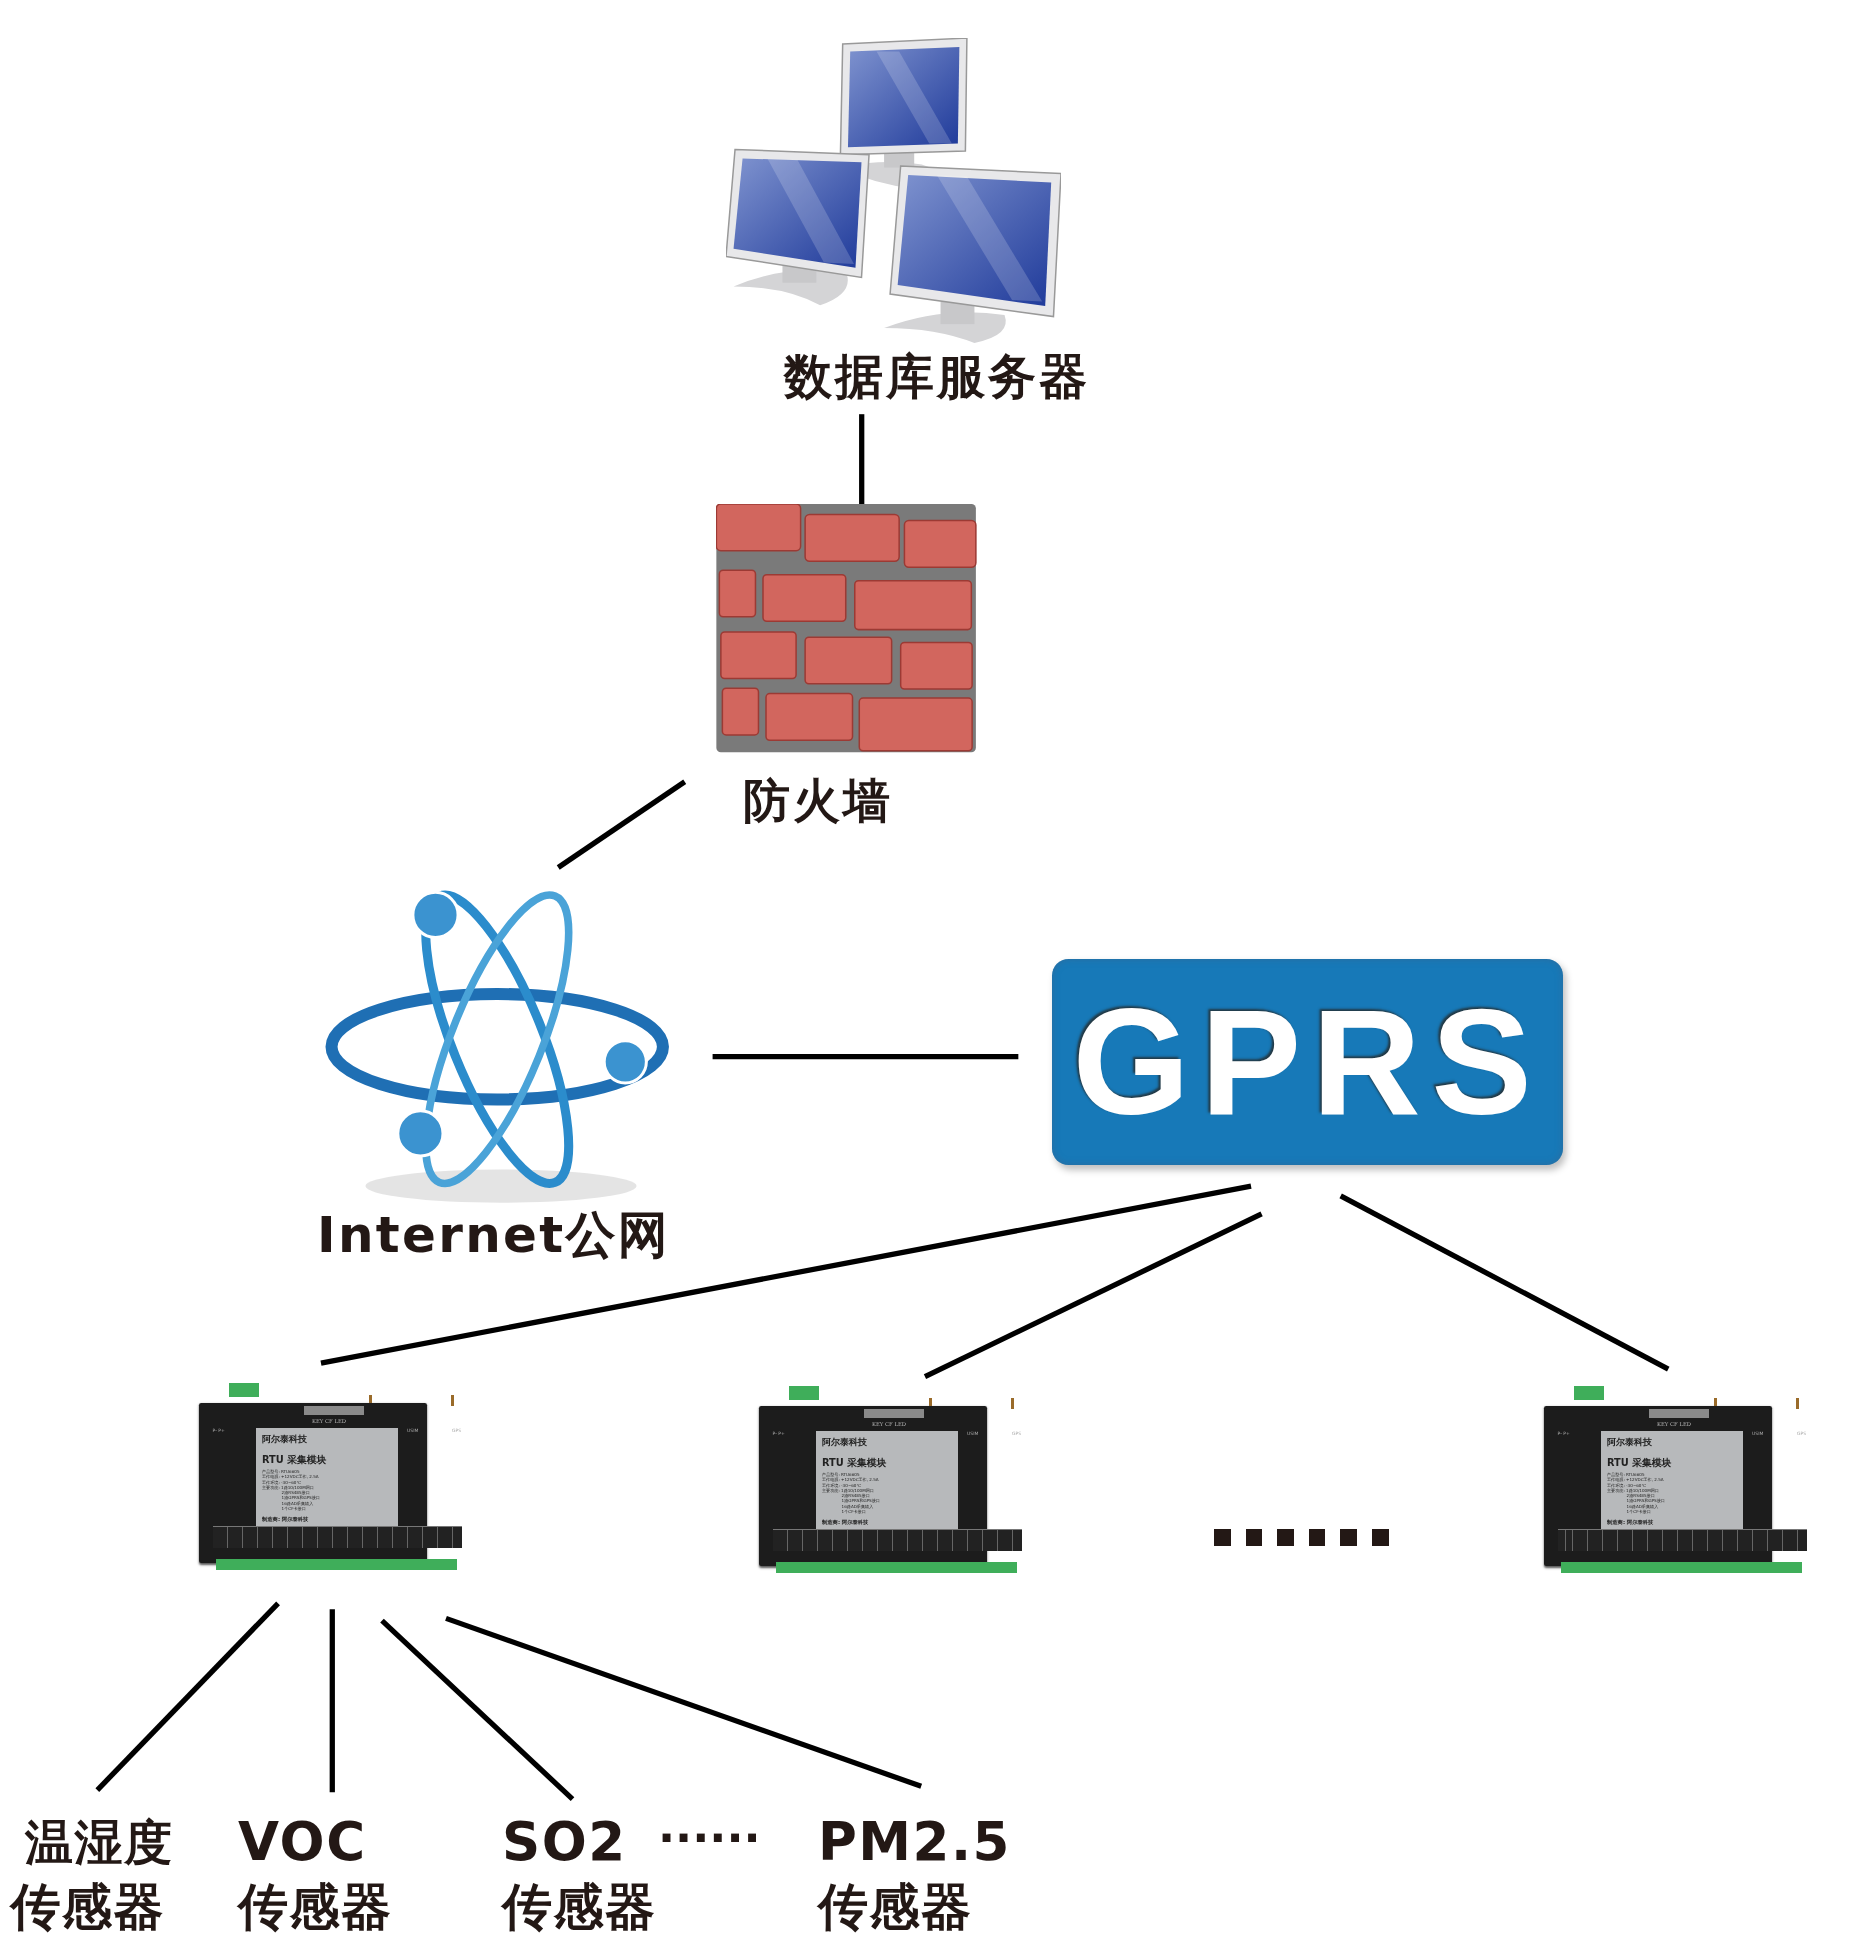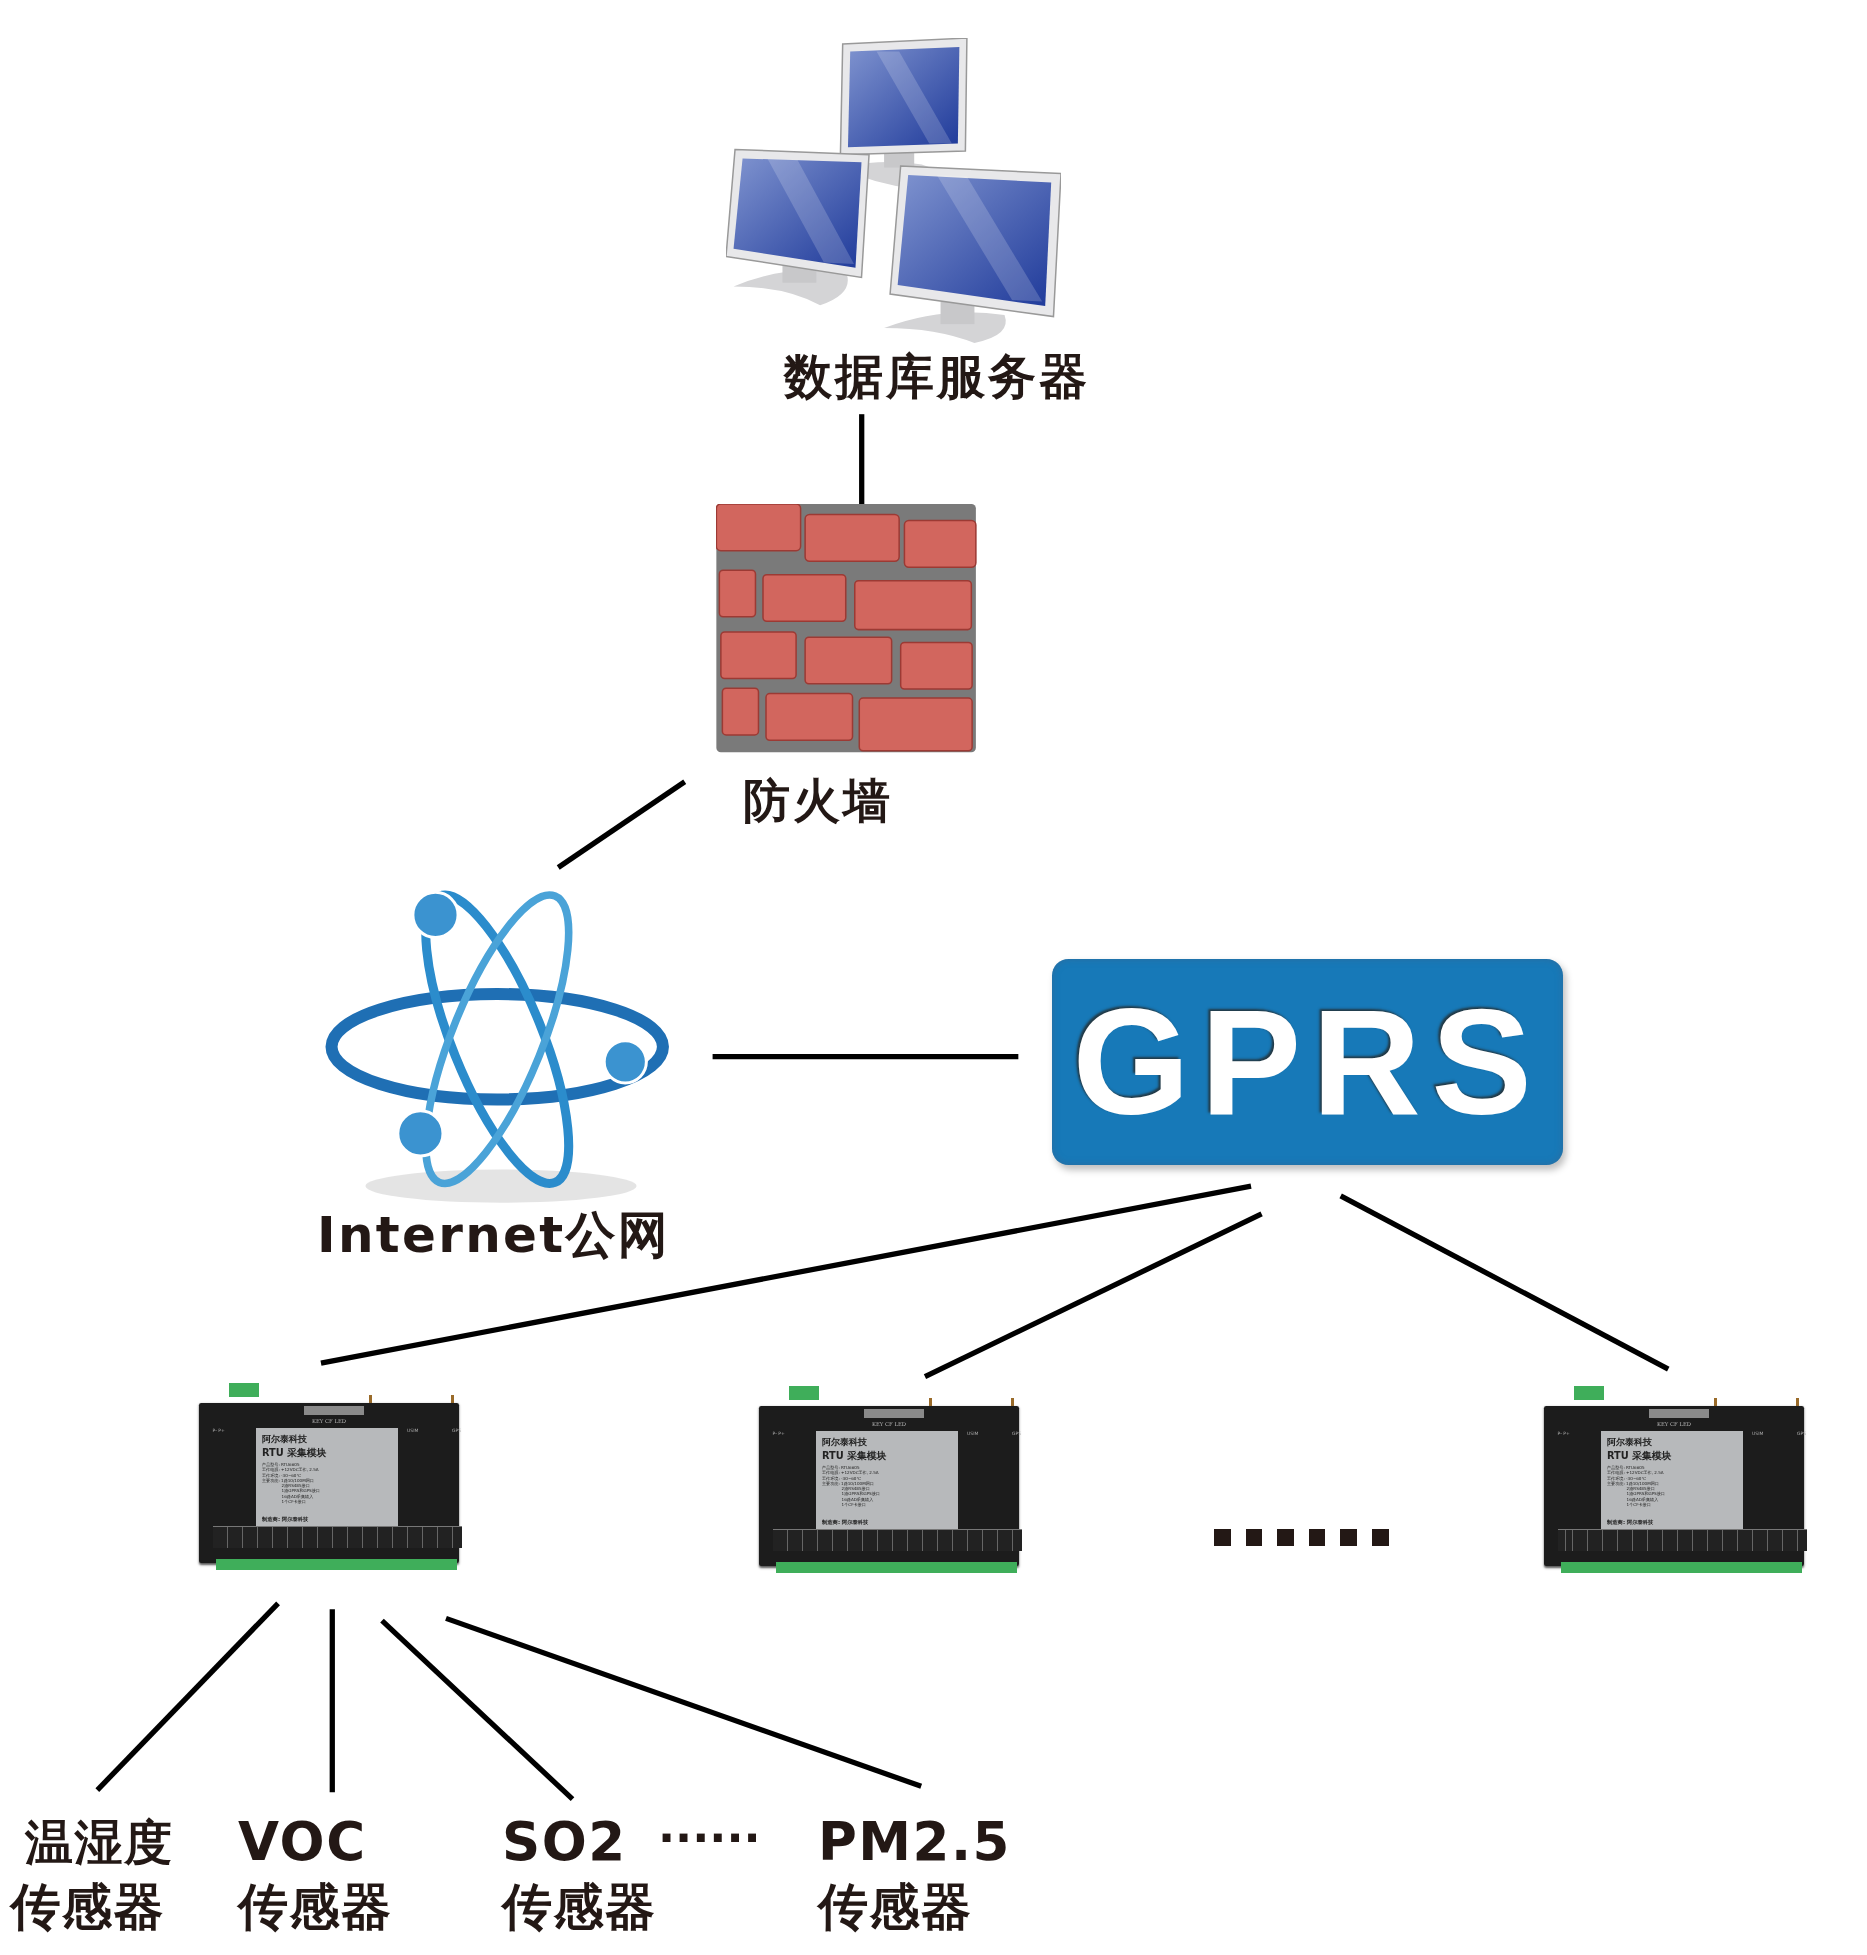--- a/index.html
+++ b/index.html
@@ -6,25 +6,25 @@
   body{width:1868px;height:1955px;position:relative;overflow:hidden;font-family:"DejaVu Sans",sans-serif;}
   .abs{position:absolute;}
   svg.lines{position:absolute;left:0;top:0;}
   .label{position:absolute;font-weight:bold;color:#231815;white-space:nowrap;letter-spacing:3px;}
   .gprs{position:absolute;left:1052px;top:959px;width:511px;height:206px;border-radius:16.6px;
         background:#1779b8;box-shadow:0 0 7.5px rgba(60,100,140,.6) inset,3px 4.5px 7.5px rgba(0,0,0,.25);
         display:flex;align-items:center;justify-content:center;}
   .gprs span{font-family:"Liberation Sans",sans-serif;font-weight:bold;font-size:151px;color:#fff;letter-spacing:10.5px;
         text-shadow:-2.3px -2.3px 2.3px rgba(40,30,20,.7);}
   .device{position:absolute;width:274px;height:188px;}
-  .dev-body{position:absolute;left:0;top:19.6px;width:260px;height:160px;background:#1c1c1c;border-radius:2.3px;box-shadow:0 1.5px 2.3px #555;}
+  .dev-body{position:absolute;left:0;top:19.6px;width:228px;height:160px;background:#1c1c1c;border-radius:2.3px;box-shadow:0 1.5px 2.3px #555;}
   .dev-term{position:absolute;background:#3fae5a;height:13.6px;}
   .dev-plate{position:absolute;left:57px;top:45px;width:142px;height:101px;background:#b7b9bb;padding:4.5px 6px;box-sizing:border-box;color:#222;}
   .dev-plate .brand{font-size:9px;font-family:"DejaVu Serif",serif;font-weight:bold;}
-  .dev-plate .title{font-size:9.8px;font-weight:bold;margin-top:1px;}
+  .dev-plate .title{font-size:9.8px;font-weight:bold;margin-top:8px;}
   .dev-plate .spec{font-size:4.1px;line-height:5.3px;margin-top:2.3px;}
   .dev-plate .maker{font-size:5.3px;font-weight:bold;position:absolute;left:6px;bottom:6px;}
   .dev-top{position:absolute;top:25.6px;font-size:4.5px;color:#aaa;}
   .dev-keys{position:absolute;left:105px;top:22.6px;width:60px;height:9px;background:#8a8a8a;}
   .dev-keylbl{position:absolute;left:113px;top:35px;font-size:5.3px;color:#bbb;font-family:"DejaVu Serif",serif;}
   .dev-ports{position:absolute;left:13.6px;bottom:15px;width:249px;height:21px;border-top:0.8px solid #777;
         background:repeating-linear-gradient(90deg,#222 0 6.8px,#666 6.8px 7.5px);}
   .dev-ant{position:absolute;top:12px;width:3px;height:10.5px;background:#9a6b2a;}
   .dots{position:absolute;left:1214px;top:1529px;display:flex;gap:15px;}
   .dots i{display:block;width:16.6px;height:16.6px;background:#231815;}

